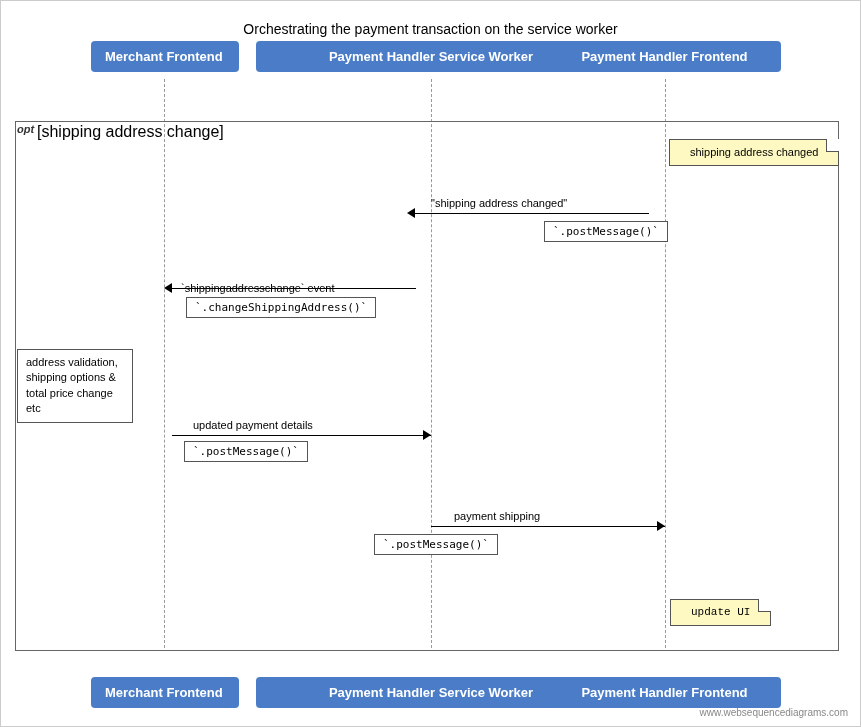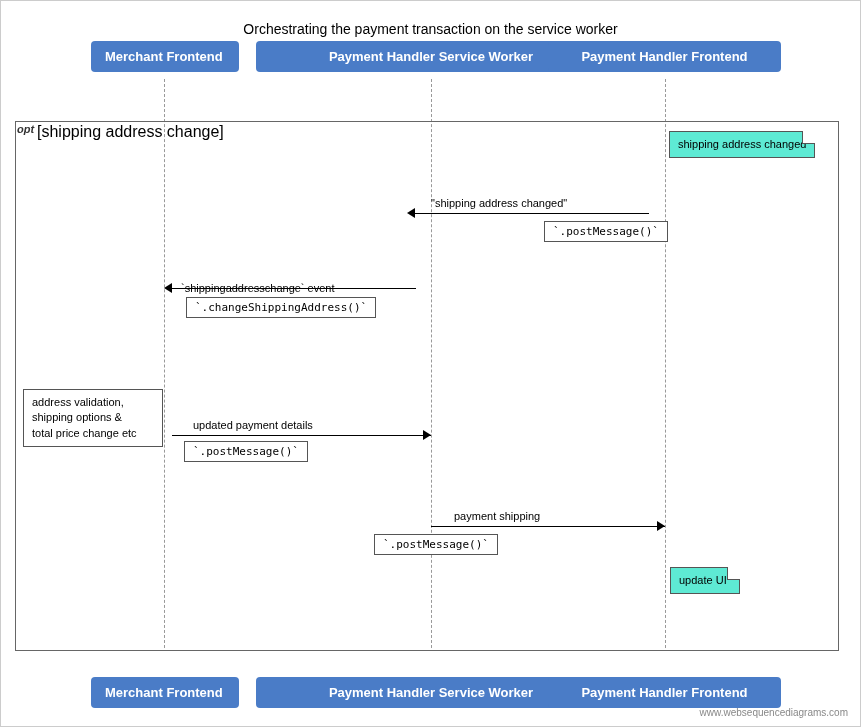--- a/index.html
+++ b/index.html
@@ -74,24 +74,25 @@
       position: absolute;
       border: 1px solid #555;
       background: #fff;
       font-size: 11px;
       padding: 5px 8px;
       line-height: 1.4;
     }
     .note-box-corner {
       position: absolute;
       border: 1px solid #555;
-      background: #5eead4;
-      font-size: 11px;
-      padding: 5px 8px;
+      background: #fef9c3;
+      font-size: 11px;
+      padding: 5px 20px;
       line-height: 1.4;
+      margin-top: 8px;
     }
     .note-box-corner::after {
       content: '';
       position: absolute;
       top: -1px;
       right: -1px;
       width: 12px;
       height: 12px;
       background: #fff;
       border-bottom: 1px solid #555;
@@ -167,21 +168,21 @@
   <div class="arrow-label" style="left:180px;top:281px;">
     <span>`shippingaddresschange` event</span>
   </div>
   <div class="arrow" style="left:171px;top:287px;width:244px;"></div>
   <div class="arrowhead-left" style="left:163px;top:282px;"></div>
 
   <div class="method-box" style="left:185px;top:296px;">
     <span>`.changeShippingAddress()`</span>
   </div>
 
-  <div class="note-box" style="left:22px;top:348px;width:140px;margin-top:40px;">
+  <div class="note-box" style="left:16px;top:348px;width:116px;">
     <span>address validation,<br>shipping options &amp;<br>total price change etc</span>
   </div>
 
   <div class="arrow-label" style="left:192px;top:418px;">
     <span>updated payment details</span>
   </div>
   <div class="arrow" style="left:171px;top:434px;width:259px;"></div>
   <div class="arrowhead-right" style="left:422px;top:429px;"></div>
 
   <div class="method-box" style="left:183px;top:440px;">
@@ -191,21 +192,21 @@
   <div class="arrow-label" style="left:453px;top:509px;">
     <span>payment shipping</span>
   </div>
   <div class="arrow" style="left:430px;top:525px;width:234px;"></div>
   <div class="arrowhead-right" style="left:656px;top:520px;"></div>
 
   <div class="method-box" style="left:373px;top:533px;">
     <span>`.postMessage()`</span>
   </div>
 
-  <div class="note-box-corner" style="left:669px;top:566px;min-width:70px;">
+  <div class="note-box-corner" style="left:669px;top:590px;min-width:70px;font-family:Liberation Mono, monospace;">
     <span>update UI</span>
   </div>
 
   <div class="actor-box" style="left:90px;bottom:18px;width:148px;">
     <span>Merchant Frontend</span>
   </div>
   <div class="actor-box" style="left:255px;bottom:18px;width:350px;text-align:center;">
     <span>Payment Handler Service Worker</span>
   </div>
   <div class="actor-box" style="left:547px;bottom:18px;width:233px;text-align:center;">

